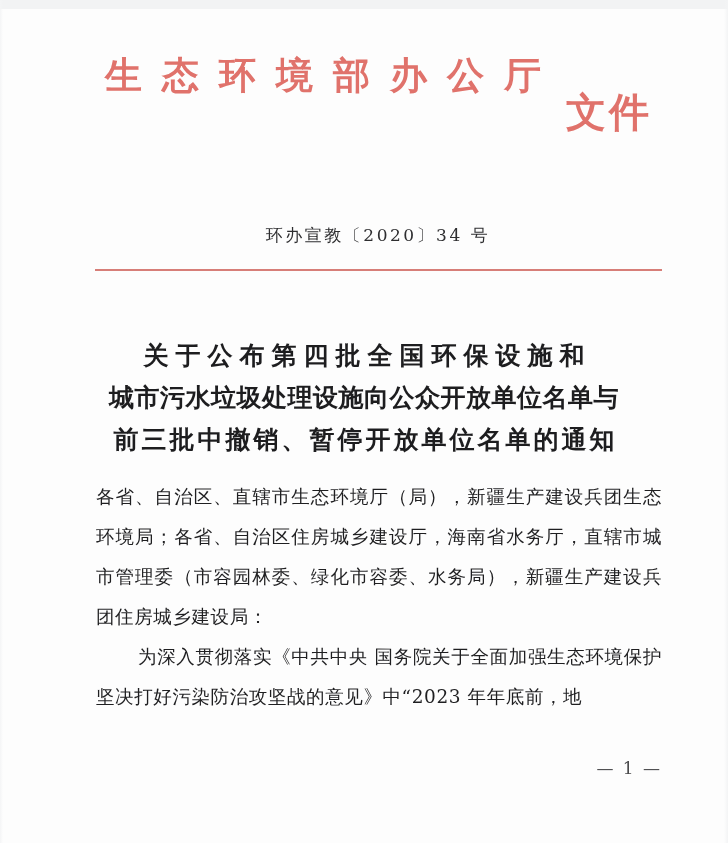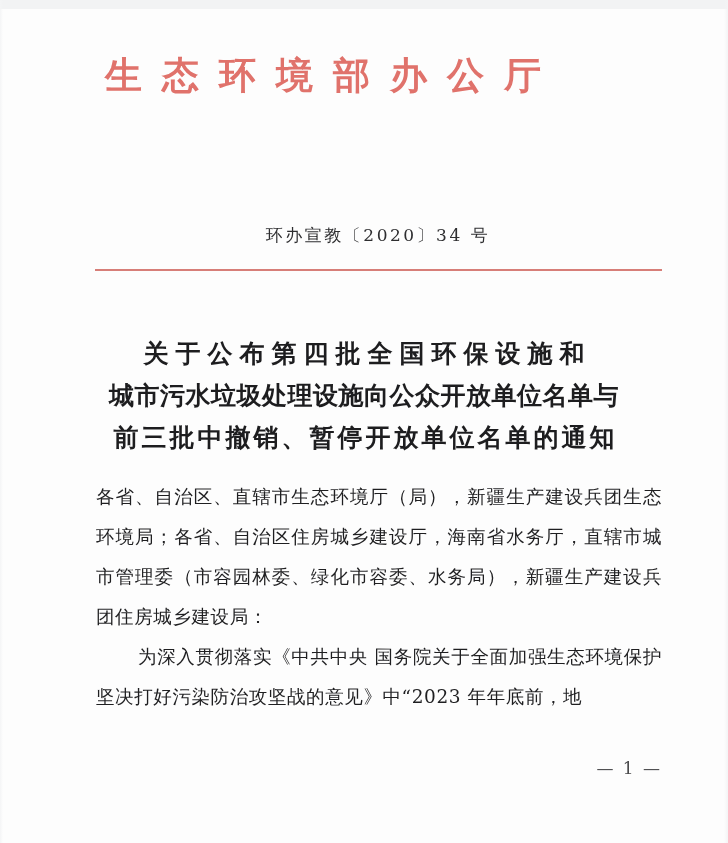--- a/index.html
+++ b/index.html
@@ -114,21 +114,21 @@
   }
 
   
   .doc-title {
     position: absolute;
     top: 335px;
     left: 0;
     width: 728px;
     text-align: center;
     color: #1d1d1f;
-    font-family: Liberation Mono, monospace;
+    font-family: Liberation Serif, serif;
     font-weight: bold;
   }
   .title-line {
     white-space: nowrap;
     font-size: 25px;
     line-height: 42px;
   }
   .title-line-1 { letter-spacing: 7px; text-indent: 7px; }
   .title-line-2 { letter-spacing: 0.5px; }
   .title-line-3 { letter-spacing: 3px; text-indent: 3px; }
@@ -176,20 +176,21 @@
 <div class="page">
 
   <div class="scan-top-band"></div>
   <div class="scan-edge-left"></div>
   <div class="scan-edge-right"></div>
 
   <div class="letterhead">
     <div class="lh-lines">
       <div class="lh-line lh-line-1">生态环境部办公厅</div>
     </div>
+    <div class="lh-wenjian">文件</div>
   </div>
 
   <div class="doc-number">环办宣教〔2020〕34 号</div>
 
   <div class="red-rule"></div>
 
   <div class="doc-title">
     <div class="title-line title-line-1">关于公布第四批全国环保设施和</div>
     <div class="title-line title-line-2">城市污水垃圾处理设施向公众开放单位名单与</div>
     <div class="title-line title-line-3">前三批中撤销、暂停开放单位名单的通知</div>

